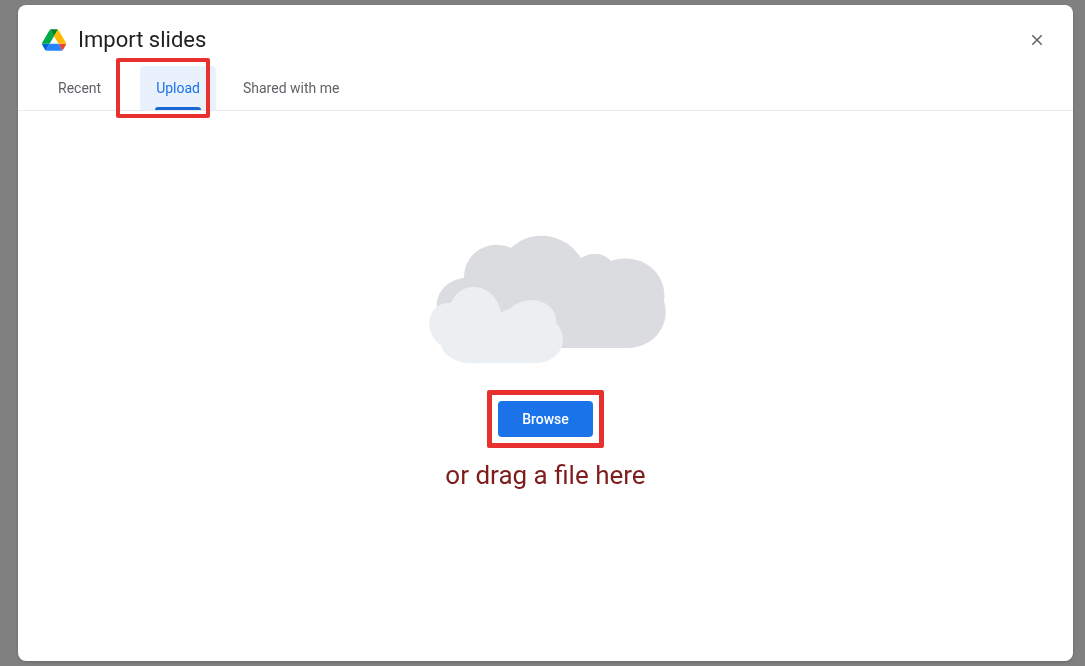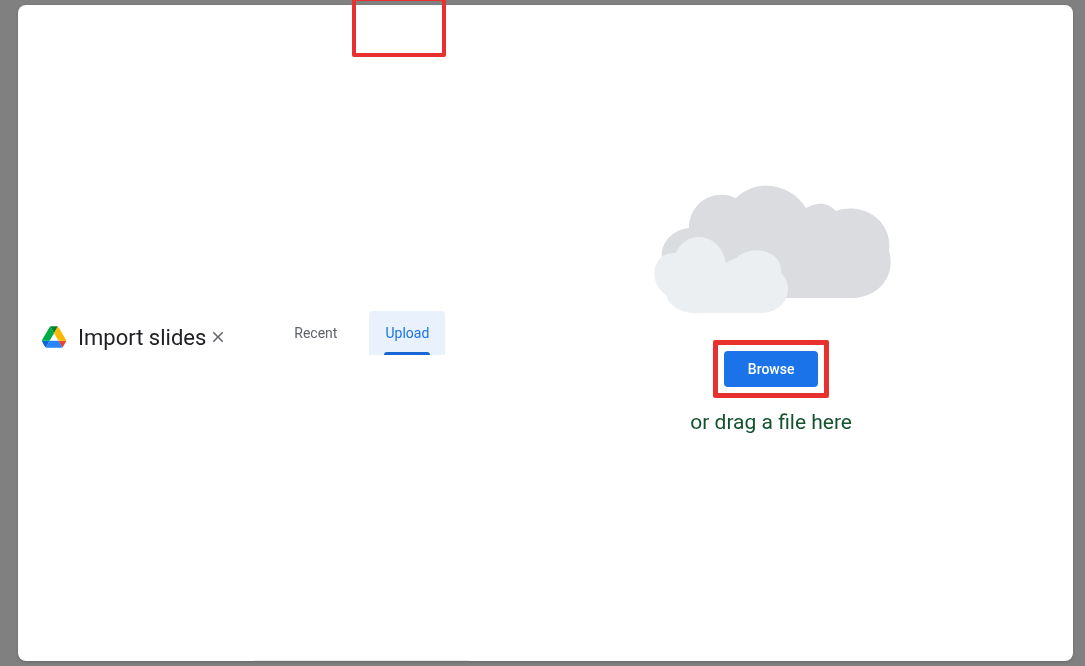--- a/index.html
+++ b/index.html
@@ -17,21 +17,21 @@
     }
     .dialog {
       position: absolute;
       top: 5px;
       left: 18px;
       right: 12px;
       bottom: 5px;
       background: #fff;
       border-radius: 8px;
       display: flex;
-      flex-direction: row;
+      flex-direction: column;
       box-shadow: 0 1px 3px rgba(0,0,0,0.2);
     }
     .dialog-header {
       display: flex;
       align-items: center;
       padding: 22px 24px 14px 24px;
       justify-content: space-between;
     }
     .dialog-title-group {
       display: flex;
@@ -54,21 +54,21 @@
       color: #5f6368;
       display: flex;
       align-items: center;
       justify-content: center;
     }
     .tabs-row {
       display: flex;
       align-items: center;
       padding: 0 24px;
       border-bottom: 1px solid #e8eaed;
-      gap: 4px;
+      gap: 11px;
       position: relative;
     }
     .tab {
       padding: 14px 16px;
       font-size: 14px;
       color: #5f6368;
       cursor: pointer;
       position: relative;
       border-radius: 4px 4px 0 0;
     }
@@ -131,22 +131,22 @@
       position: absolute;
       border: 5px solid #e8302f;
       border-radius: 2px;
       pointer-events: none;
       top: -11px;
       left: -11px;
       right: -11px;
       bottom: -11px;
     }
     .drag-text {
-      font-size: 21px;
-      color: #14532d;
+      font-size: 26px;
+      color: #7f1d1d;
       margin-top: 19px;
     }
   </style>
 </head>
 <body>
 
 <div class="dialog">
   <div class="dialog-header">
     <div class="dialog-title-group">
       <svg class="drive-logo" viewBox="0 0 87 78" xmlns="http://www.w3.org/2000/svg">
@@ -162,20 +162,21 @@
     <div class="close-btn">
       <svg width="18" height="18" viewBox="0 0 24 24">
         <path fill="#5f6368" d="M19 6.41L17.59 5 12 10.59 6.41 5 5 6.41 10.59 12 5 17.59 6.41 19 12 13.41 17.59 19 19 17.59 13.41 12z"></path>
       </svg>
     </div>
   </div>
 
   <div class="tabs-row">
     <div class="tab">Recent</div>
     <div class="tab active">Upload</div>
+    <div class="tab">Shared with me</div>
     <div class="highlight-box-tab"></div>
   </div>
 
   <div class="content-area">
     <svg class="cloud-illustration" viewBox="0 0 260 150" xmlns="http://www.w3.org/2000/svg">
       <path d="M 165 35 
                C 150 10, 115 5, 95 25
                C 75 15, 48 28, 48 55
                C 20 58, 10 90, 35 108
                C 38 118, 50 125, 65 125

